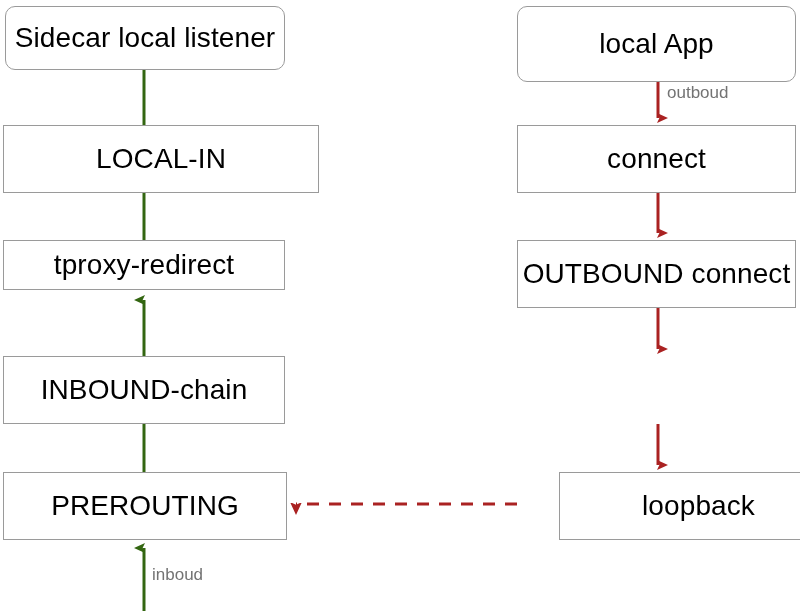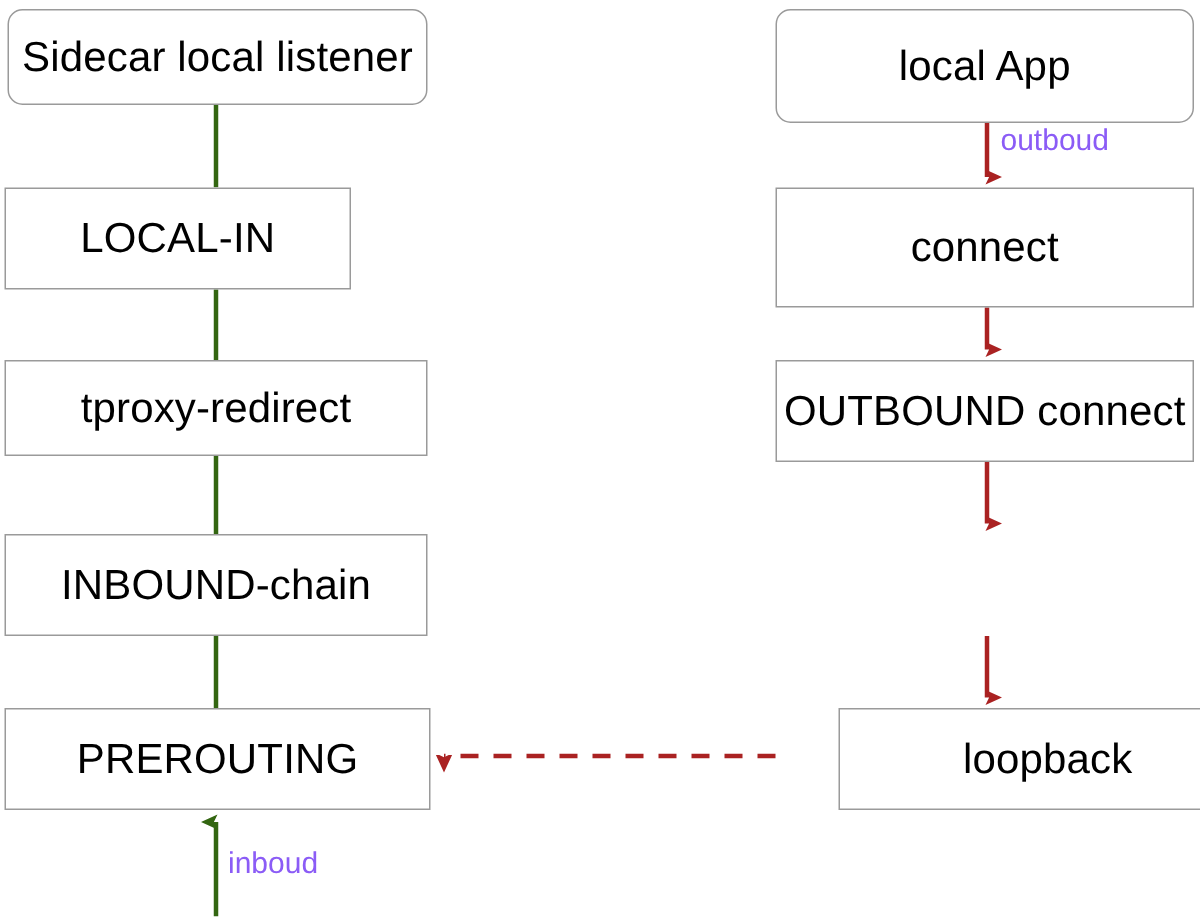--- a/index.html
+++ b/index.html
@@ -38,22 +38,22 @@
     line-height: 1.2;
     letter-spacing: 0.1px;
     white-space: nowrap;
     z-index: 2;
   }
   .node.rounded {
     border-radius: 10px;
   }
   .edge-label {
     position: absolute;
-    font-size: 20px;
-    color: #8b5cf6;
+    font-size: 17px;
+    color: #737373;
     background: #ffffff;
     padding: 0 2px;
     white-space: nowrap;
     z-index: 3;
   }
 </style>
 </head>
 <body>
 
 <div id="diagram">
@@ -102,41 +102,41 @@
 
     <g>
       <line x1="517" y1="504" x2="296" y2="504" stroke="#AA2222" stroke-width="3" stroke-dasharray="12 10" marker-end="url(#arrow-red-left)"></line>
     </g>
   </svg>
 
   <div class="node rounded" style="left:5px; top:6px; width:280px; height:64px;">
     <span>Sidecar local listener</span>
   </div>
 
-  <div class="node" style="left:3px; top:125px; width:231px; height:68px;">
+  <div class="node" style="left:3px; top:125px; width:316px; height:68px;">
     <span>LOCAL-IN</span>
   </div>
 
-  <div class="node" style="left:3px; top:240px; width:282px; height:64px;">
+  <div class="node" style="left:3px; top:240px; width:282px; height:50px;">
     <span>tproxy-redirect</span>
   </div>
 
   <div class="node" style="left:3px; top:356px; width:282px; height:68px;">
     <span>INBOUND-chain</span>
   </div>
 
   <div class="node" style="left:3px; top:472px; width:284px; height:68px;">
     <span>PREROUTING</span>
   </div>
 
   <div class="node rounded" style="left:517px; top:6px; width:279px; height:76px;">
     <span>local App</span>
   </div>
 
-  <div class="node" style="left:517px; top:125px; width:279px; height:80px;">
+  <div class="node" style="left:517px; top:125px; width:279px; height:68px;">
     <span>connect</span>
   </div>
 
   <div class="node" style="left:517px; top:240px; width:279px; height:68px;">
     <span>OUTBOUND connect</span>
   </div>
 
 
   <div class="node" style="left:517px; top:472px; width:279px; height:68px;margin-left:42px;">
     <span>loopback</span>

